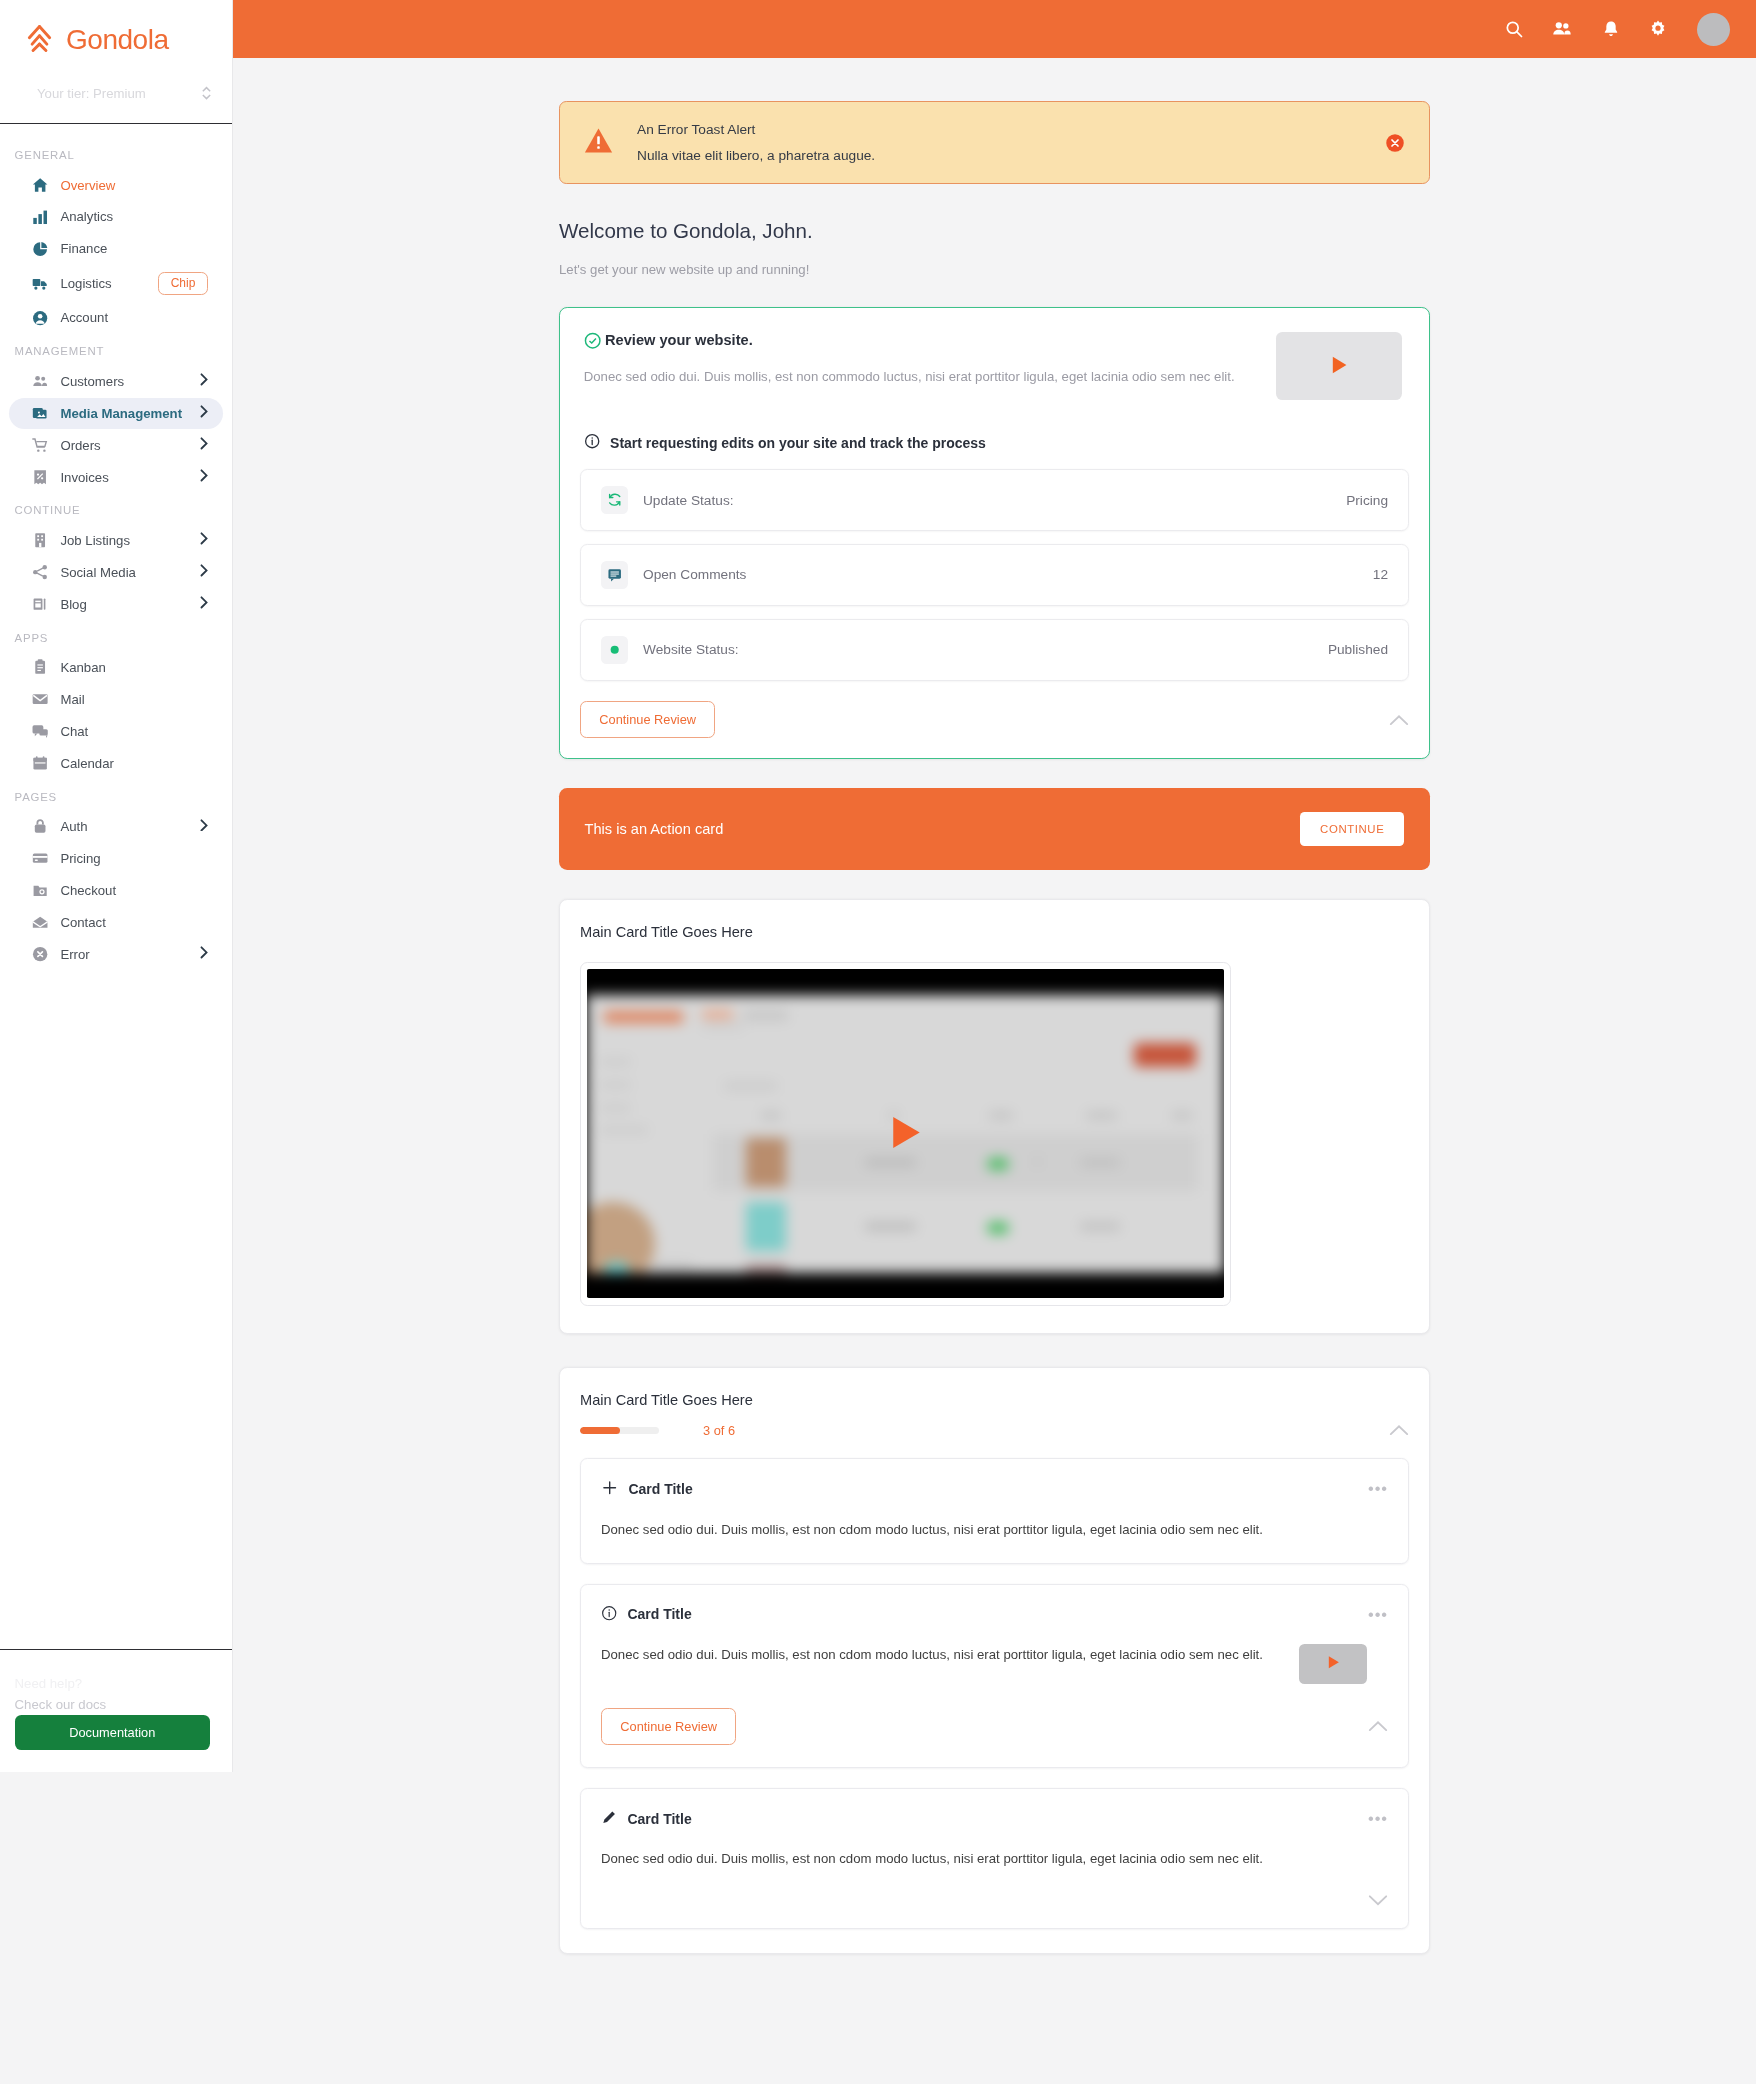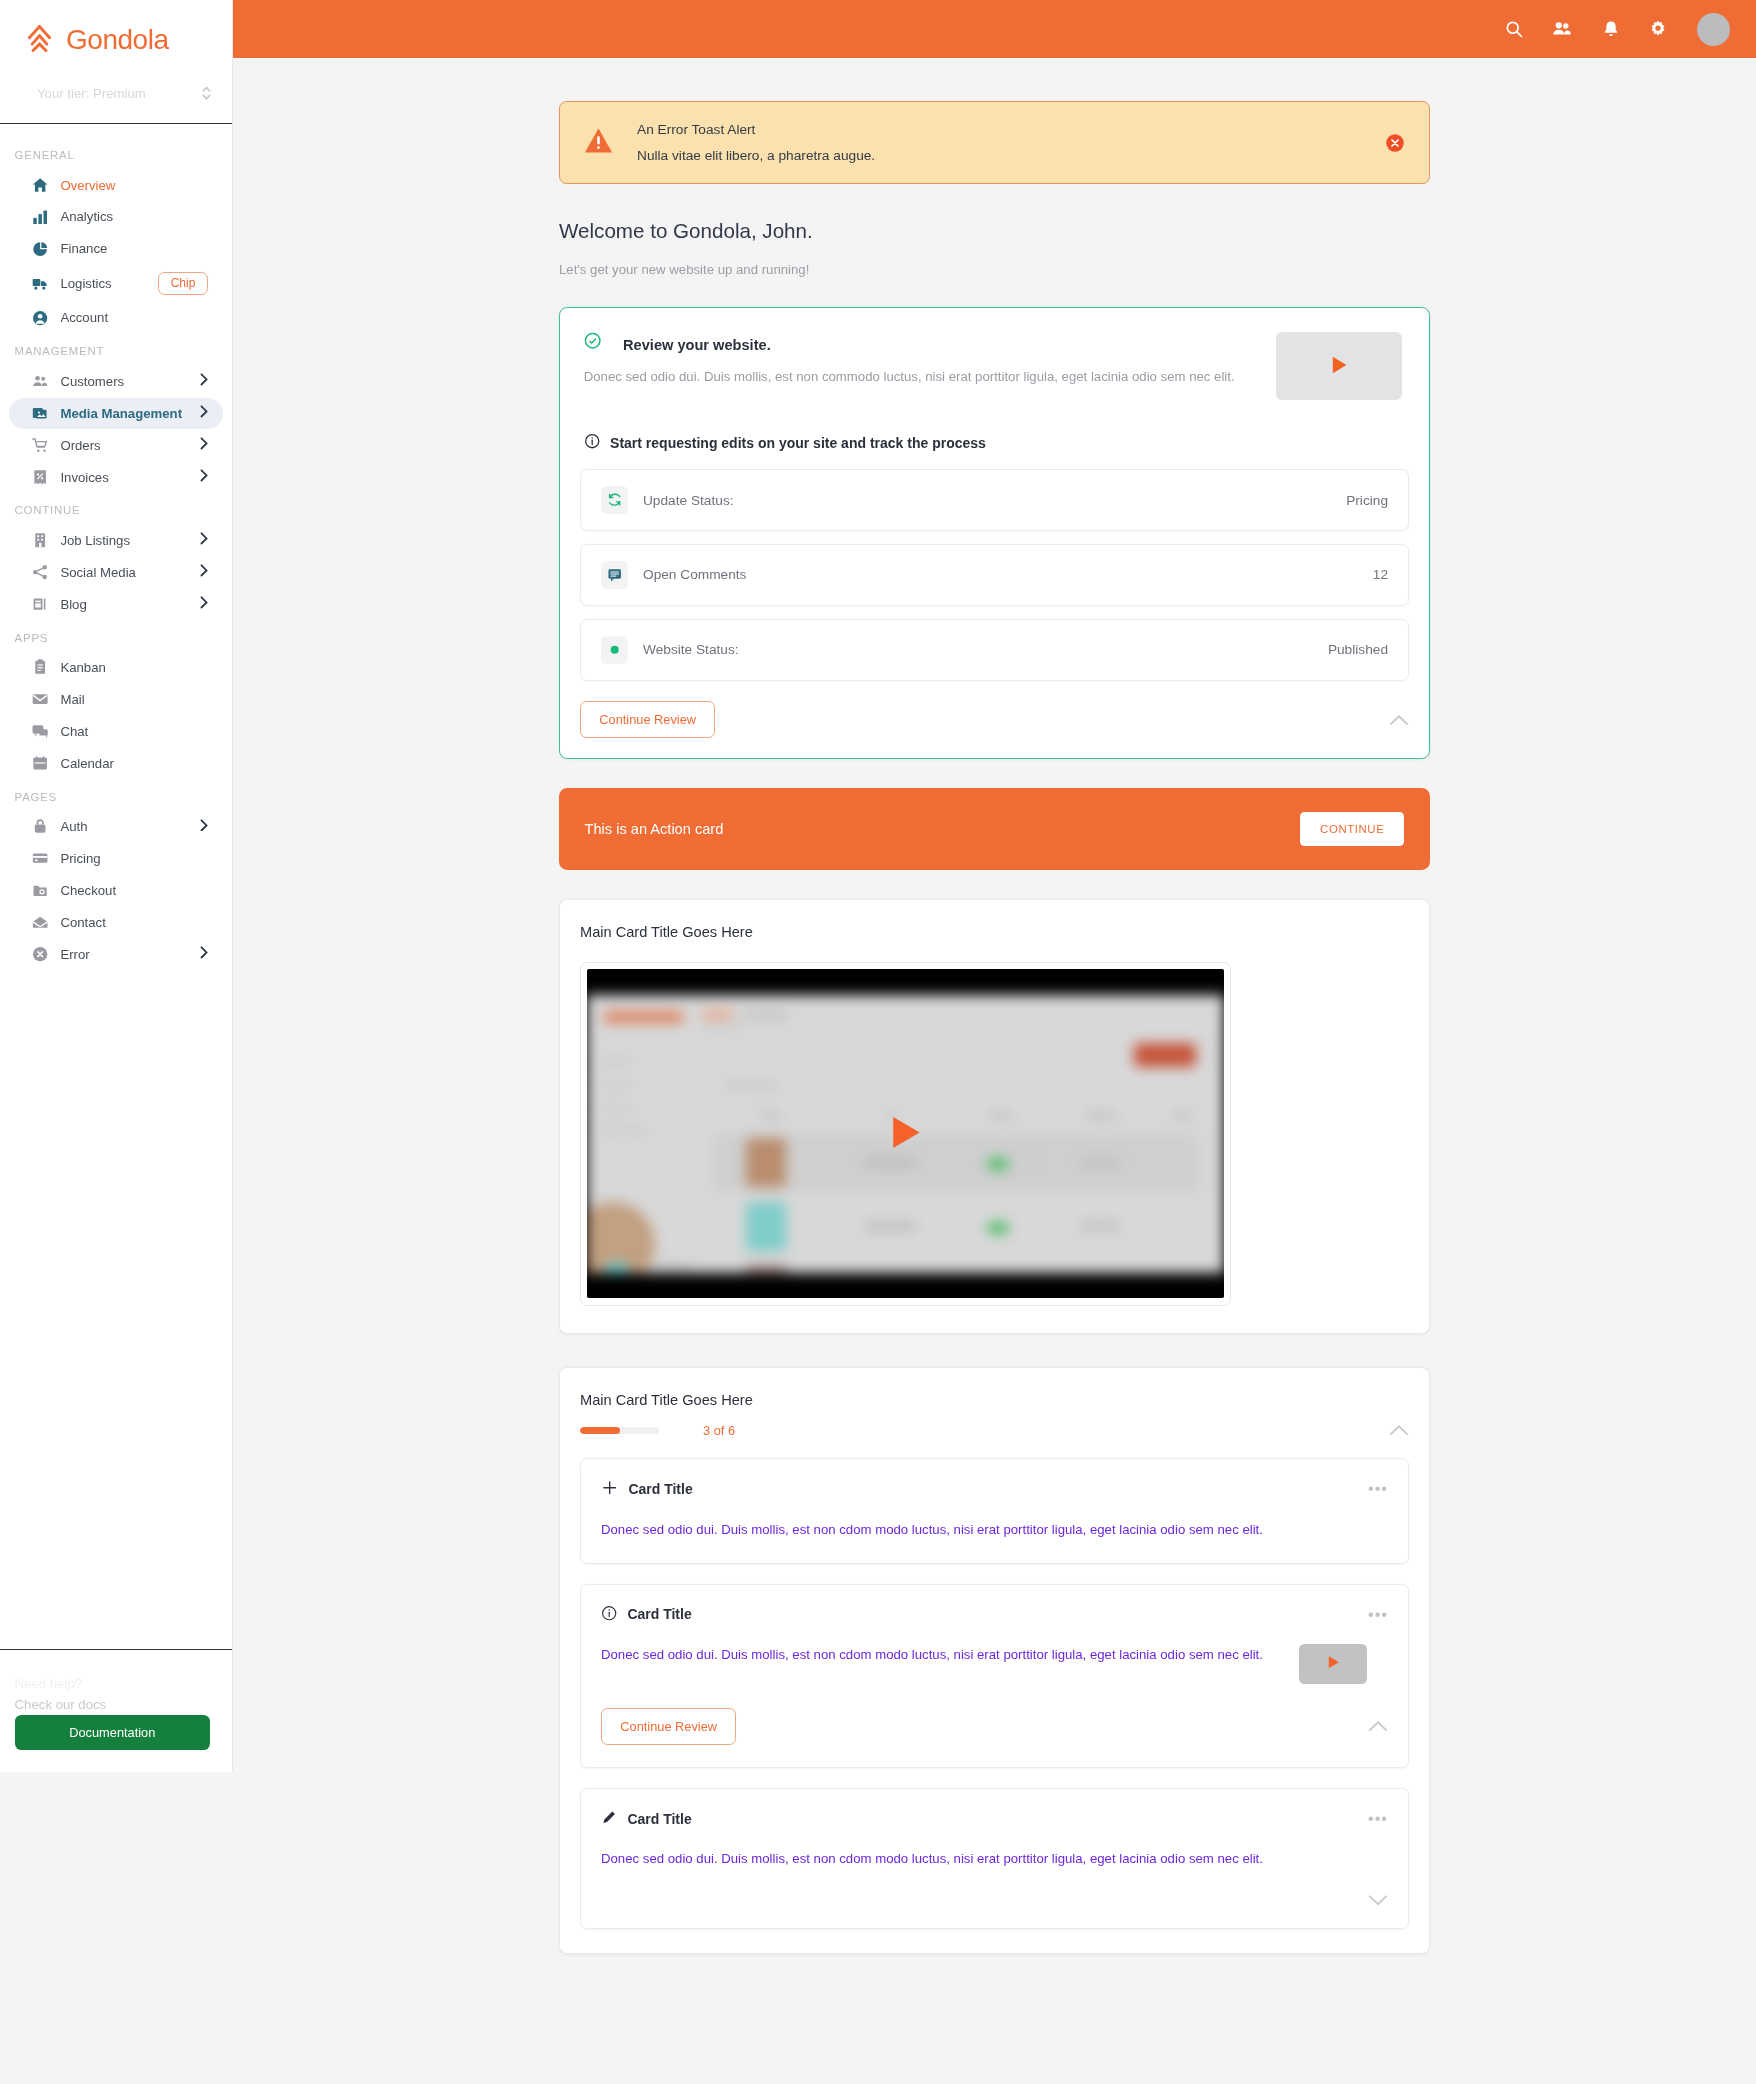--- a/index.html
+++ b/index.html
@@ -149,21 +149,21 @@
   
   .card {
     background: #fff;
     border: 0.9px solid #e9e9ec;
     border-radius: 8.2px;
     box-shadow: 0 0.9px 2.7px rgba(20,20,30,.06);
   }
   .card.review { border: 0.9px solid #3ec18a; margin-top: 25.6px; padding: 24px 20px 20px 20px; }
   .review-head { display: flex; align-items: flex-start; gap: 18.3px; }
   .review-texts { flex: 1 1 auto; padding-left: 3.7px; }
-  .review-title-row { display: flex; align-items: flex-end; gap: 22px; }
+  .review-title-row { display: flex; align-items: flex-start; gap: 4px; }
   .review-title { font-size: 14.6px; font-weight: 700; color: #2b303b; }
   .review-desc { font-size: 13.2px; color: #9b9ba4; line-height: 1.62; margin-top: 13.7px; max-width: 667px; }
   .thumb-play {
     width: 126px; height: 68px;
     background: #e3e3e5;
     border-radius: 6.4px;
     display: flex; align-items: center; justify-content: center;
     flex: 0 0 126px;
     cursor: pointer;
     margin-right: 7.3px;
@@ -283,21 +283,21 @@
     border-radius: 7.3px;
     padding: 20px 20px 22px 20px;
     margin-top: 20px;
     box-shadow: 0 0.9px 1.8px rgba(20,20,30,.05);
   }
   .sub-card-head { display: flex; align-items: center; }
   .sub-card-title-wrap { display: flex; align-items: center; gap: 10px; }
   .sub-card-title { font-size: 14px; font-weight: 700; color: #2b303b; }
   .dots { margin-left: auto; color: #c0c0c6; font-size: 16.4px; letter-spacing: 0.9px; line-height: 9.1px; cursor: pointer; }
   .sub-card-body { display: flex; align-items: flex-start; gap: 22px; margin-top: 20px; }
-  .sub-card-desc { font-size: 13.2px; color: #6d28d9; line-height: 1.62; flex: 1 1 auto; max-width: 676px; }
+  .sub-card-desc { font-size: 13.2px; color: #404040; line-height: 1.62; flex: 1 1 auto; max-width: 676px; }
   .thumb-play-sm {
     width: 68px; height: 40px; background: #c2c2c4; border-radius: 5.5px;
     display: flex; align-items: center; justify-content: center; flex: 0 0 68px; cursor: pointer;
   }
   .sub-actions { display: flex; align-items: center; margin-top: 24px; }
 </style>
 </head>
 <body>
 
 <div class="app">

